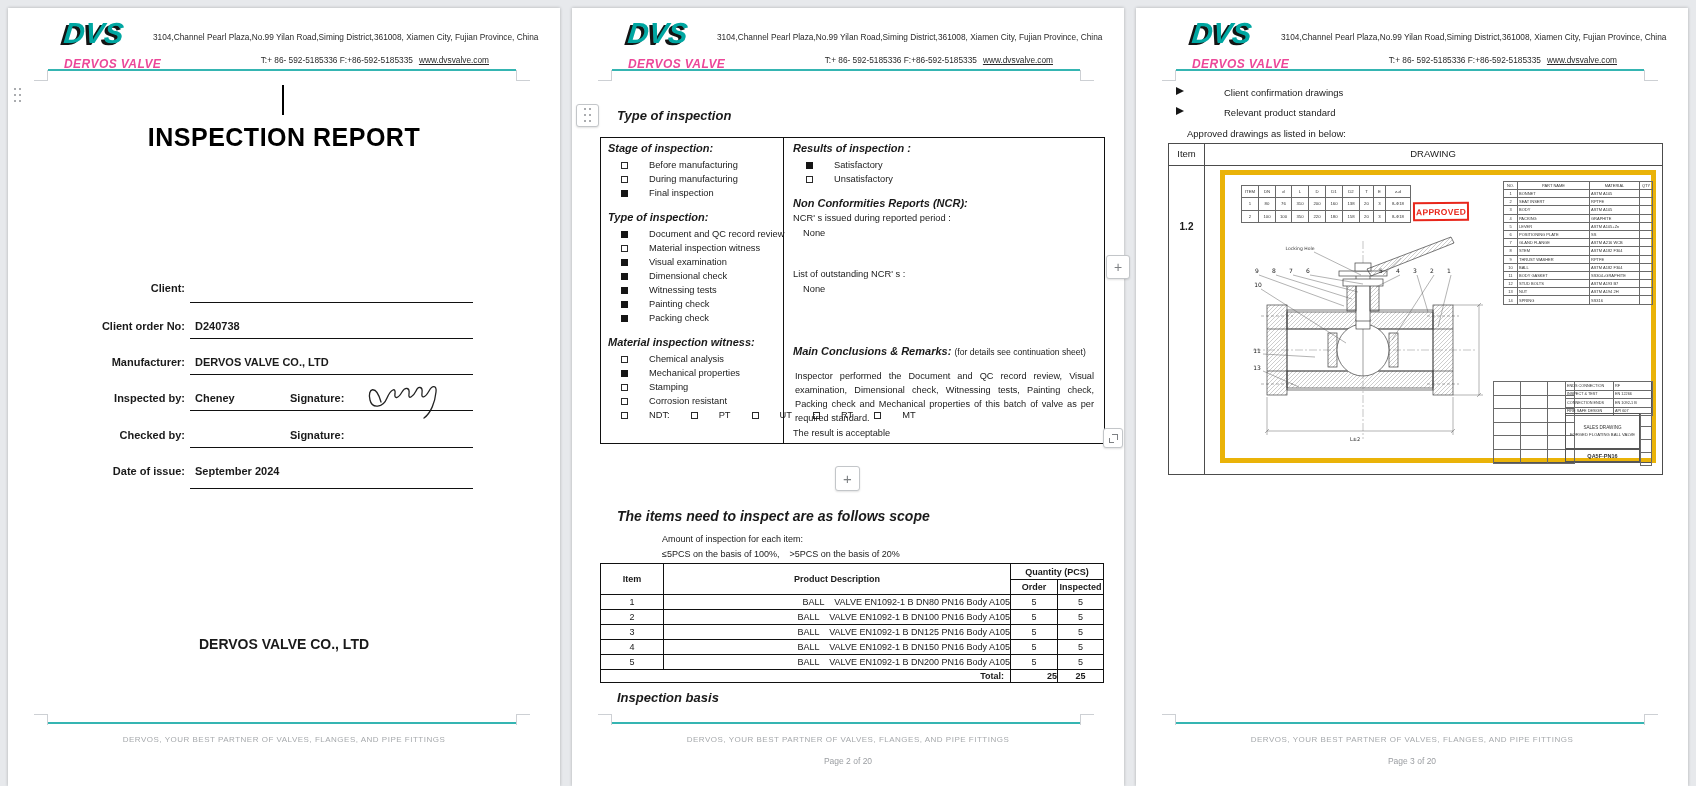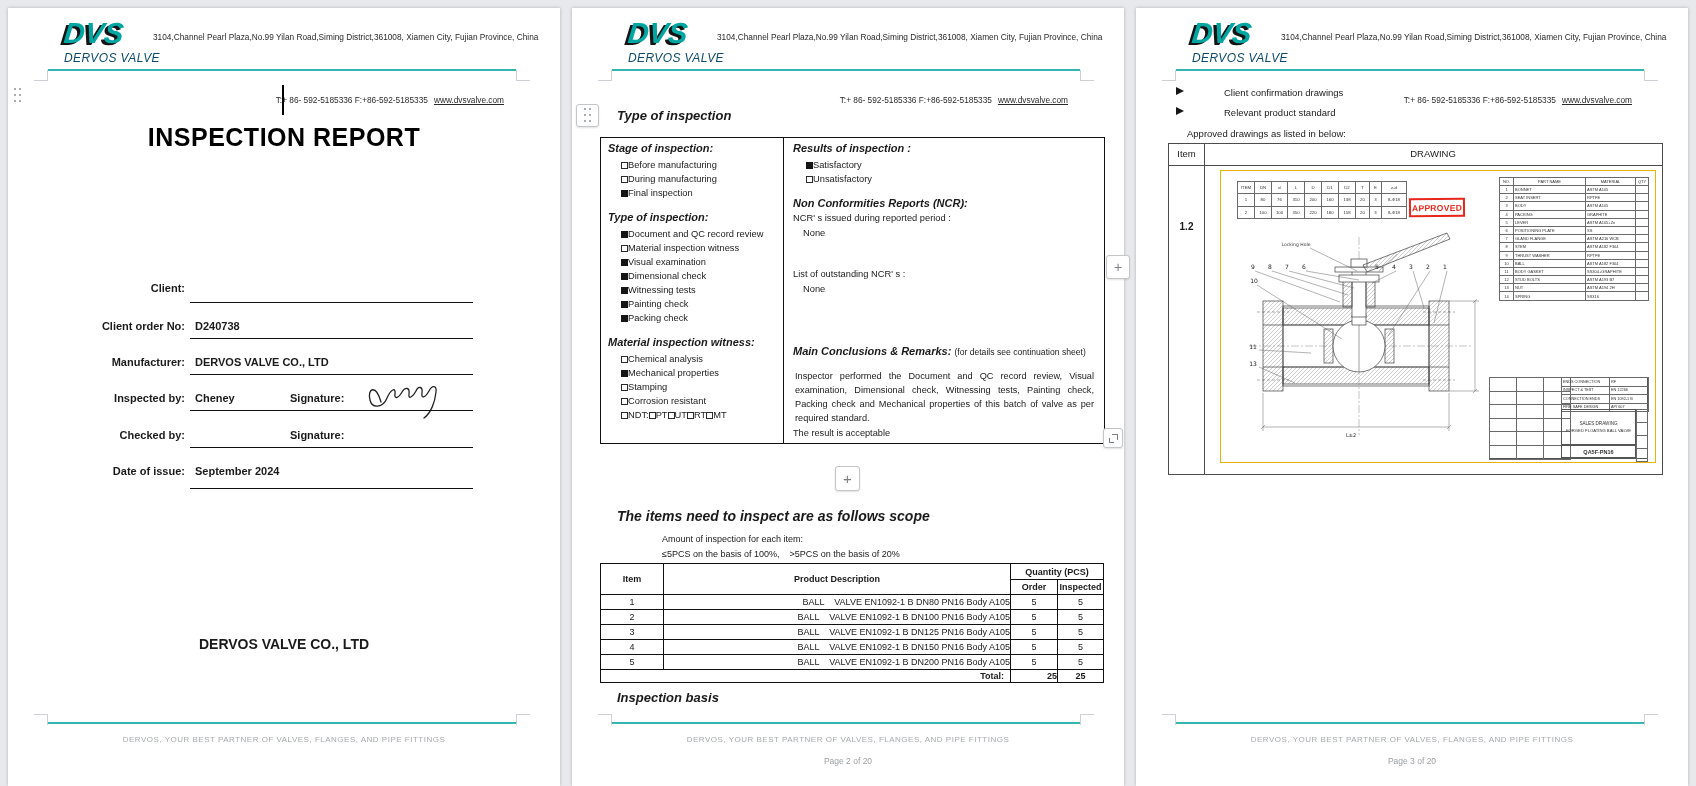--- a/index.html
+++ b/index.html
@@ -7,23 +7,23 @@
        font-family:"Liberation Sans","DejaVu Sans",sans-serif;color:#1a1a1a;}
   .a{position:absolute;}
   .page{position:absolute;top:8px;width:552px;height:778px;background:#fff;
         box-shadow:0 0 3px rgba(0,0,0,.25);}
   #p1{left:8px;} #p2{left:572px;} #p3{left:1136px;}
 
   
   .logo{left:56px;top:10px;width:100px;}
   .logo-dvs{font-style:italic;font-weight:bold;font-size:29px;line-height:30px;color:#00a7a2;
             letter-spacing:0px;text-shadow:-3px 2px 0 #141414;transform:skewX(-6deg);}
-  .logo-sub{font-style:italic;font-weight:normal;font-size:12px;color:#0c4a6e;letter-spacing:.4px;margin-top:3px;white-space:nowrap;}
+  .logo-sub{font-style:italic;font-weight:bold;font-size:12px;color:#ec4899;letter-spacing:.4px;margin-top:9px;white-space:nowrap;}
   .addr{left:145px;top:24px;font-size:8.3px;color:#2a2a2a;white-space:nowrap;}
-  .phone{top:47px;right:56px;font-size:8.3px;color:#2a2a2a;white-space:nowrap;margin-top:40px;}
+  .phone{top:47px;right:71px;font-size:8.3px;color:#2a2a2a;white-space:nowrap;}
   .phone a{color:#2a2a2a;text-decoration:underline;margin-left:6px;}
   .rule{left:40px;right:44px;top:61px;height:2px;background:#35b5b2;}
   .rulef{left:40px;right:44px;top:714px;height:2px;background:#35b5b2;}
   .mark{width:13px;height:10px;border:0 solid #cdd0d4;}
   .slogan{top:727px;left:0;width:100%;text-align:center;font-size:8px;color:#a6a9ac;letter-spacing:.5px;}
   .pagenum{top:748px;left:0;width:100%;text-align:center;font-size:8.5px;color:#9b9ea2;}
 
   
   .title{top:115px;left:0;width:100%;text-align:center;font-weight:bold;font-size:25px;letter-spacing:.5px;color:#000;}
   .frow-label{left:20px;width:157px;text-align:right;font-weight:bold;font-size:11px;}
@@ -41,21 +41,21 @@
        display:flex;align-items:center;justify-content:center;color:#7d8083;cursor:pointer;}
   .handlebox{left:4px;top:96px;width:21px;height:21px;}
 
   
   .h2i{font-style:italic;font-weight:bold;font-size:13px;white-space:nowrap;}
   .tbl1{left:28px;top:129px;width:503px;height:305px;border:1.5px solid #111;}
   .divider{position:absolute;left:182px;top:0;bottom:0;width:1px;background:#111;}
   .cellL{position:absolute;left:0;top:0;width:182px;bottom:0;padding:4px 0 0 7px;box-sizing:border-box;}
   .cellR{position:absolute;left:183px;right:0;top:0;bottom:0;padding:4px 8px 0 9px;box-sizing:border-box;}
   .ct{font-style:italic;font-weight:bold;font-size:11px;height:16px;white-space:nowrap;}
-  .chk{display:flex;align-items:center;gap:0;height:14px;margin-left:13px;font-size:9.3px;white-space:nowrap;}
+  .chk{display:flex;align-items:center;gap:21px;height:14px;margin-left:13px;font-size:9.3px;white-space:nowrap;}
   .box{display:inline-block;width:7px;height:7px;border:1.1px solid #2a2a2a;box-sizing:border-box;flex:none;}
   .box.fill{background:#151515;border-color:#151515;}
   .sp11{height:11px;} .sp26{height:26px;} .sp46{height:46px;}
   .ln{font-size:9.3px;height:15px;white-space:nowrap;}
   .ind{margin-left:10px;}
   .note{font-size:8.6px;font-weight:normal;font-style:normal;}
   .concl{font-size:9.2px;line-height:14px;text-align:justify;margin:8px 2px 0 2px;}
   .result{font-size:9.2px;margin-top:3px;}
   .scopeh{left:45px;top:500px;font-size:14px;}
   .amt{left:90px;font-size:9px;white-space:pre;}
@@ -70,21 +70,21 @@
 
   
   .tri{display:inline-block;width:0;height:0;border-left:8px solid #161616;border-top:4.5px solid transparent;border-bottom:4.5px solid transparent;}
   .bullet-txt{font-size:9.5px;}
   .apline{left:51px;top:120px;font-size:9.5px;}
   .t3{left:32px;top:135px;width:495px;height:332px;border:1px solid #4c4c4c;box-sizing:border-box;}
   .t3 .vd{position:absolute;left:35px;top:0;bottom:0;width:1px;background:#4c4c4c;}
   .t3 .hd{position:absolute;left:0;right:0;top:21px;height:1px;background:#4c4c4c;}
   .t3h{font-size:9.5px;}
   .itemval{font-weight:bold;font-size:10px;}
-  #drawing{position:absolute;left:84px;top:162px;width:436px;height:293px;border:1px solid #eab308;background:#fff;box-sizing:border-box;}
+  #drawing{position:absolute;left:84px;top:162px;width:436px;height:293px;border:5px solid #eab308;background:#fff;box-sizing:border-box;}
   #drawing table{position:absolute;table-layout:fixed;}
   #drawing th,#drawing td{border:.5px solid #6a6a6a;color:#333;font-weight:normal;padding:0 1px;overflow:hidden;white-space:nowrap;}
   .dims{left:16px;top:10px;width:169px;font-size:4.3px;}
   .dims th{height:11px;} .dims td{height:11.5px;text-align:center;}
   .parts{left:278px;top:6px;width:149px;font-size:4px;}
   .parts th{height:7px;} .parts td{height:7.2px;}
   .parts td:nth-child(1),.parts td:nth-child(4){text-align:center;}
   .stamp{left:188px;top:27px;width:52px;height:15px;border:2px solid #e8261b;color:#e8261b;
          font-size:8.5px;font-weight:bold;letter-spacing:.3px;display:flex;align-items:center;justify-content:center;
          background:rgba(255,255,255,.85);transform:rotate(-.5deg);}

